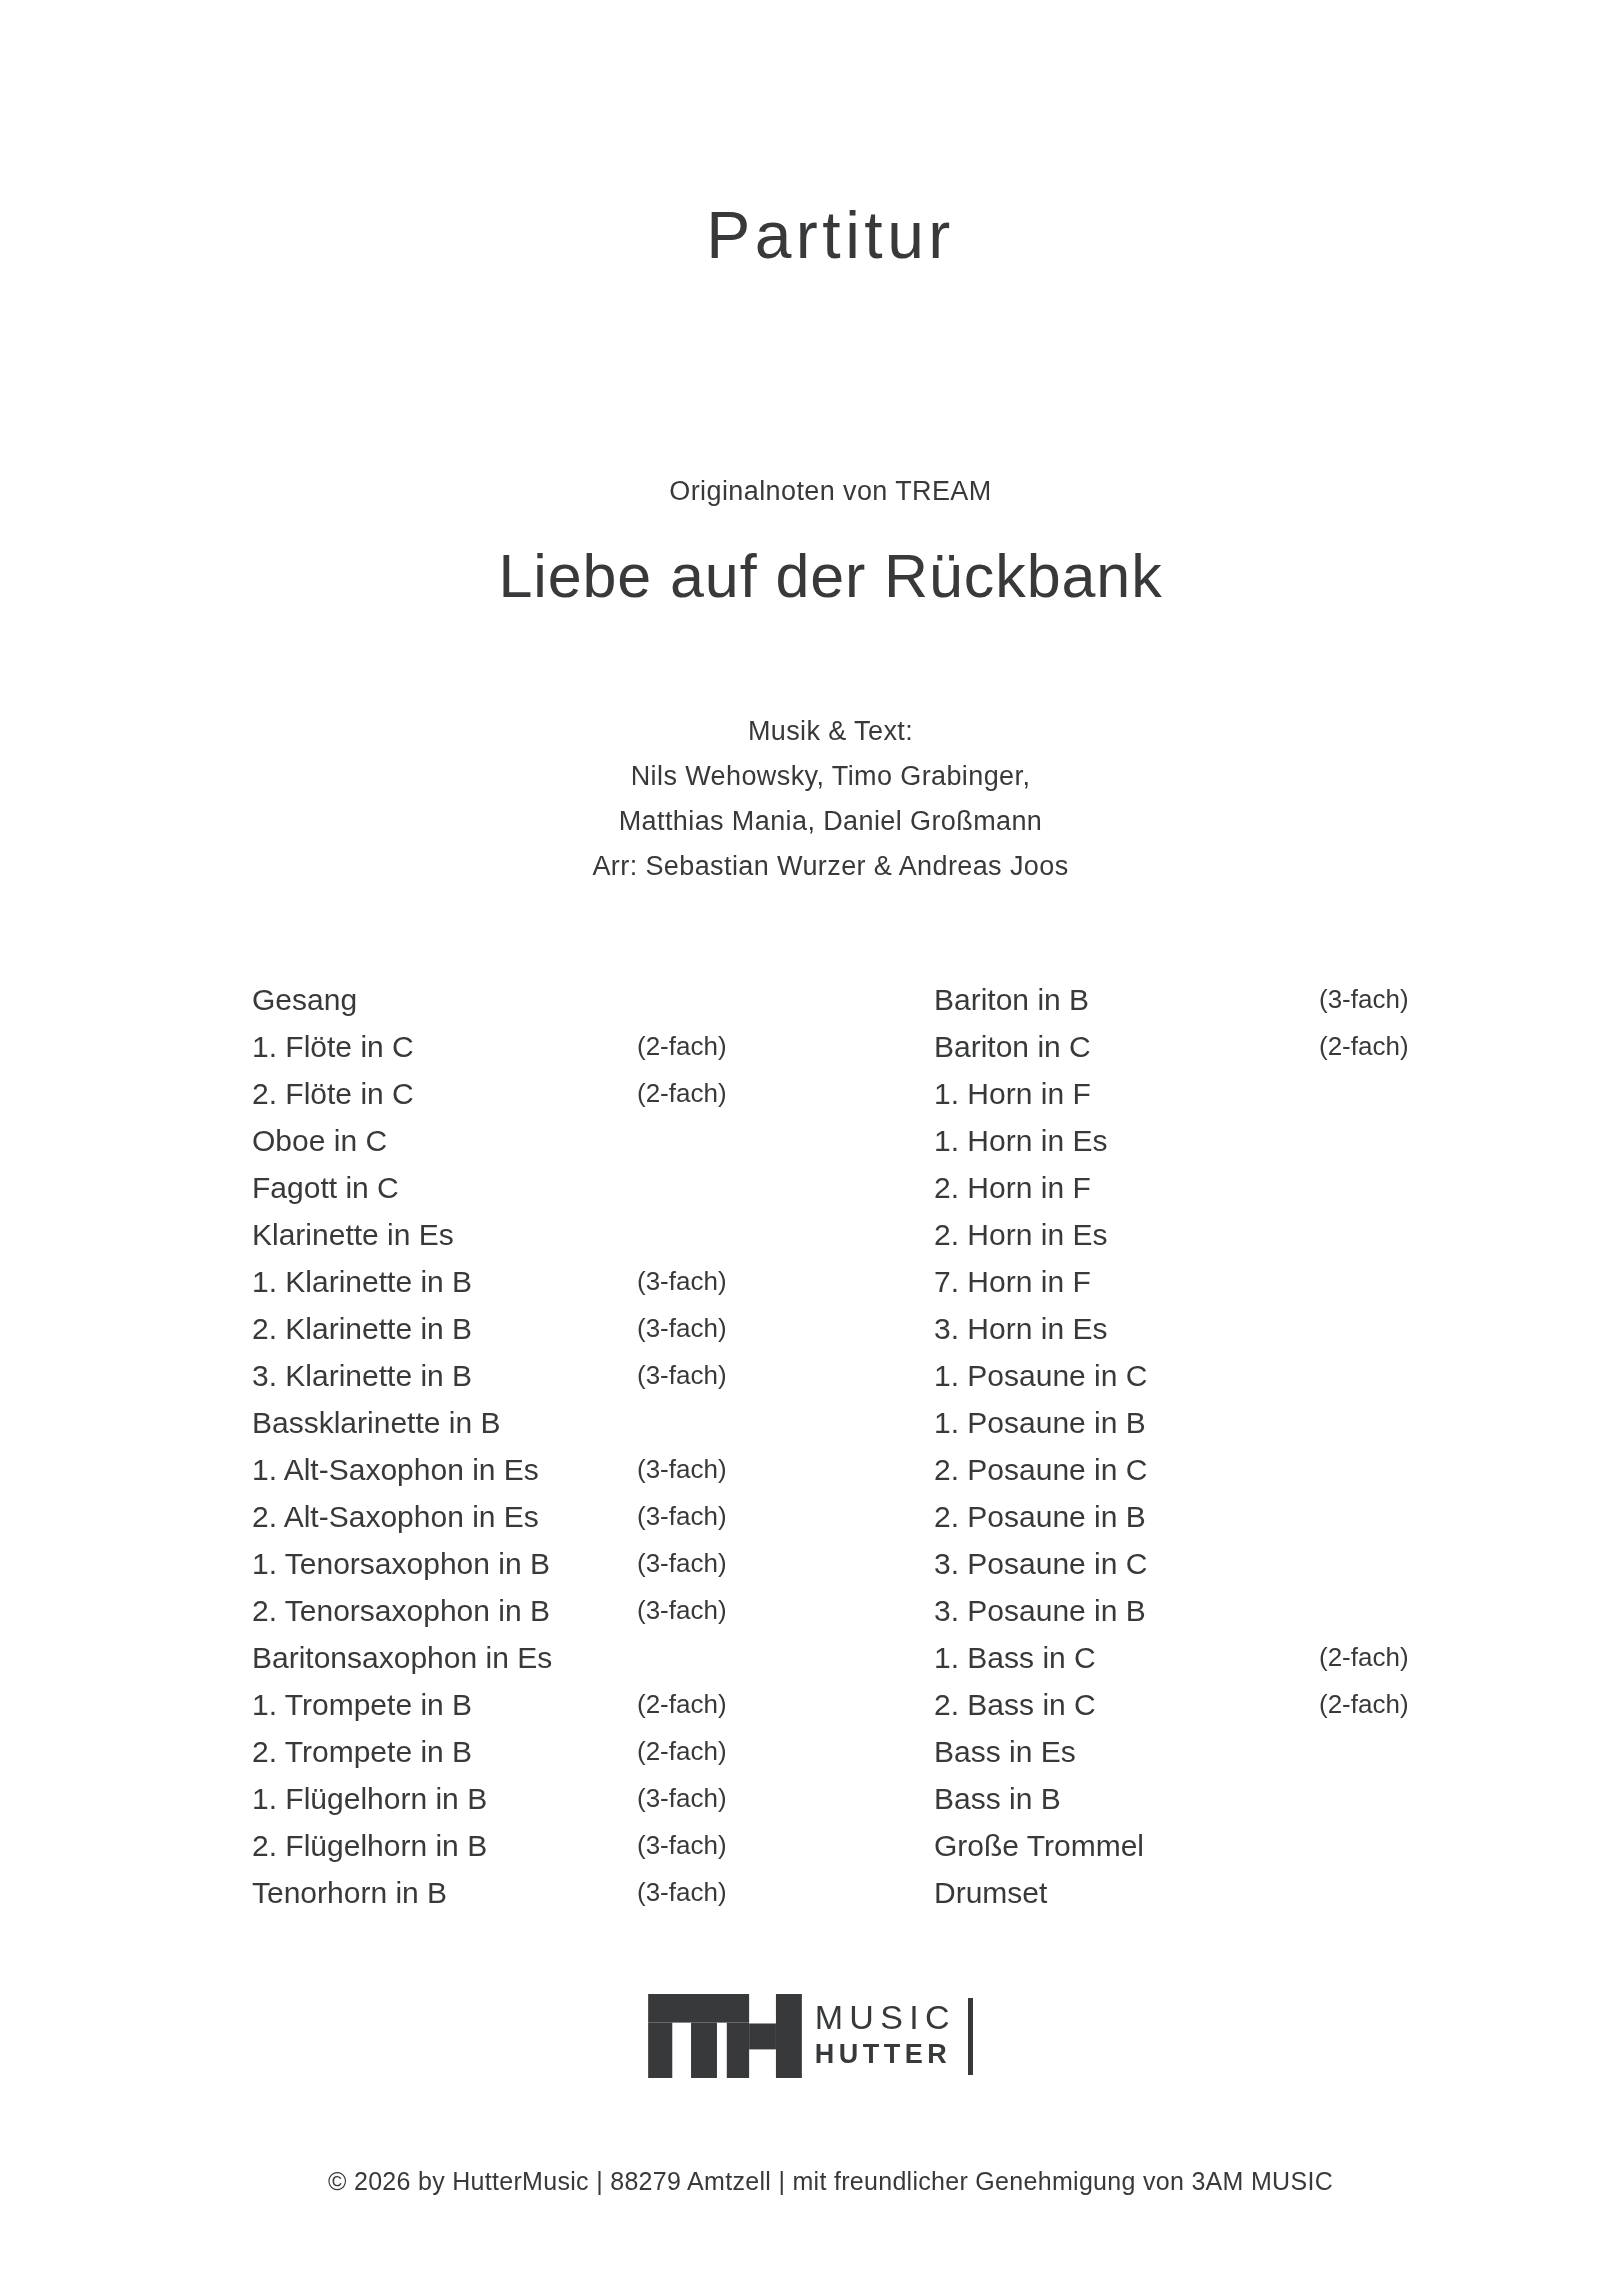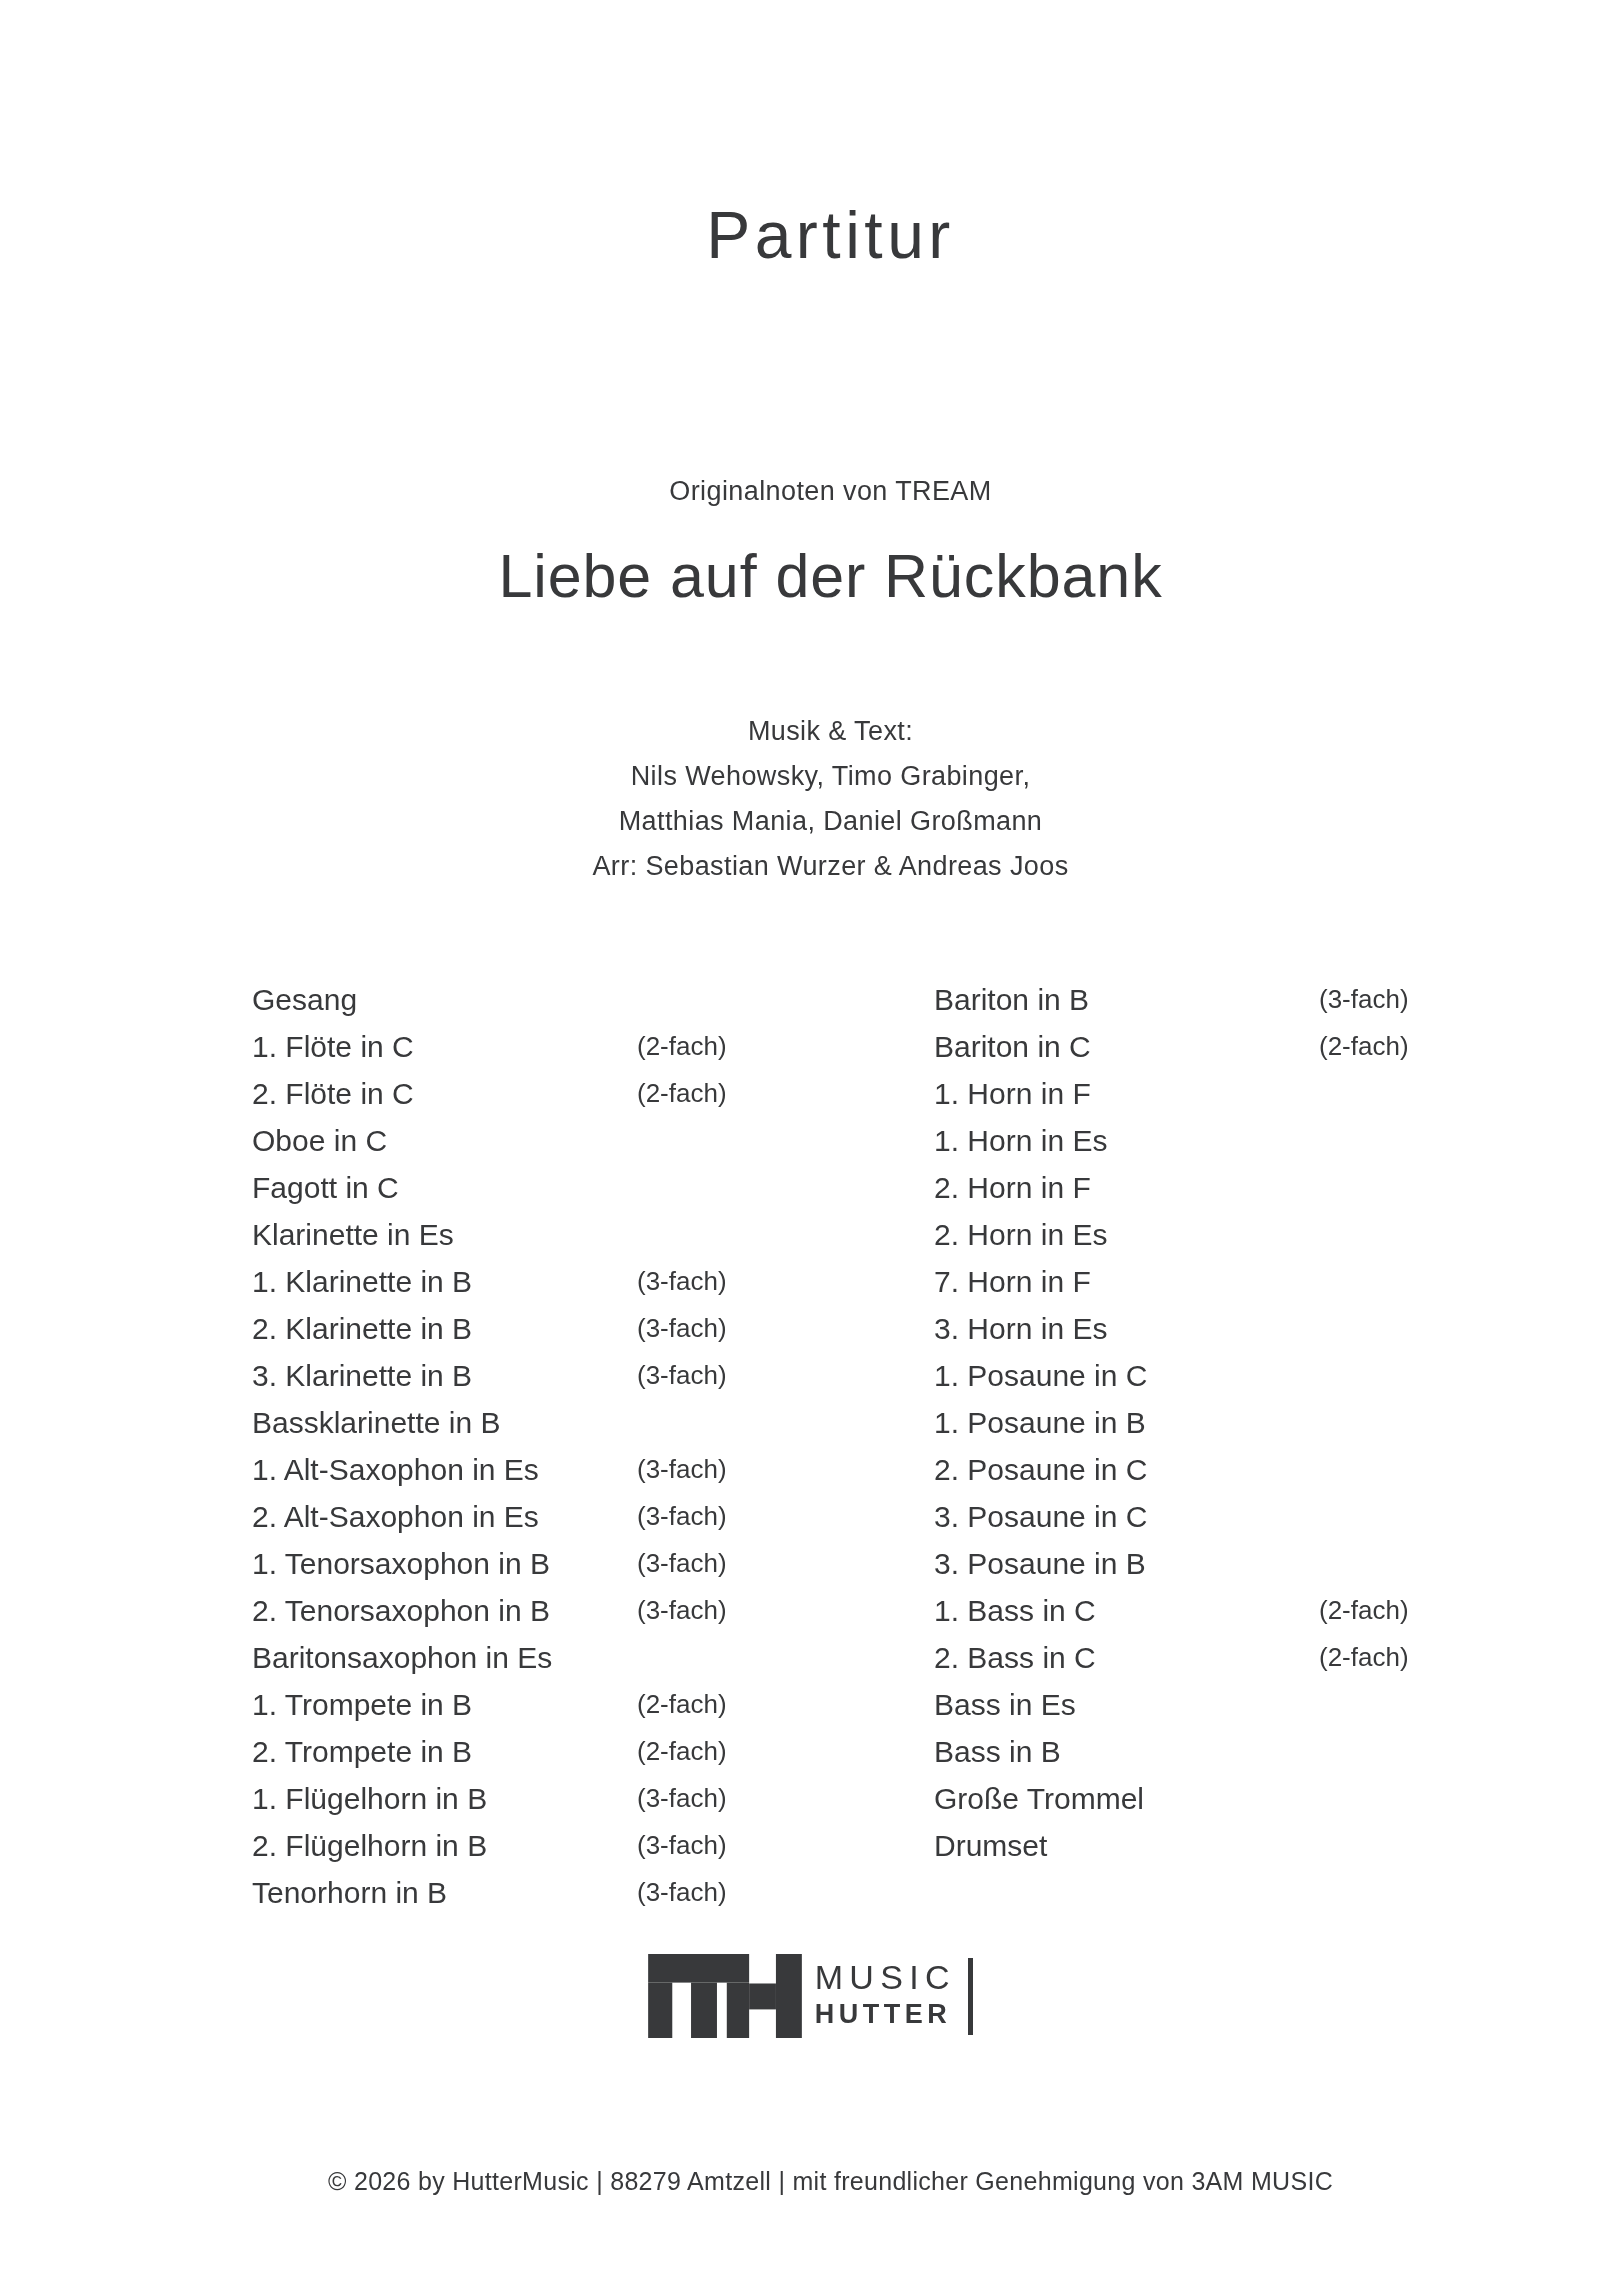--- a/index.html
+++ b/index.html
@@ -39,21 +39,21 @@
 
   .instruments { position:absolute; top:0; left:0; width:100%; height:100%; }
   .col { position:absolute; top:976px; }
   .col-left  { left:212px;  width:663px;margin-left:40px; }
   .col-right { left:934px; width:663px; }
   .irow { position:relative; height:47px; line-height:47px; }
   .iname { position:absolute; left:0; top:0; white-space:nowrap; font-size:30px; }
   .ifach { position:absolute; left:385px; top:0; white-space:nowrap; font-size:26px; }
 
   .logo {
-    position:absolute; top:1954px; left:0; width:100%;
+    position:absolute; top:1994px; left:0; width:100%;
     display:flex; justify-content:center; align-items:flex-start;
     gap:12.5px; height:90px;
   }
   .logo svg { display:block; }
   .logo-text { display:flex; flex-direction:column; padding-top:4.5px; }
   .logo-music  { font-size:34px; letter-spacing:6.3px; line-height:36px; }
   .logo-hutter { font-size:27px; font-weight:bold; letter-spacing:4.5px; line-height:29px; margin-top:5.4px; }
   .logo-bar { width:4.5px; height:77px; background:var(--ink, #38393b); margin-top:3.6px; }
 
   .footer {
@@ -203,20 +203,24 @@
         <div class="irow">
           <span class="iname">1. Posaune in C</span>
           <span class="ifach"></span>
         </div>
         <div class="irow">
           <span class="iname">1. Posaune in B</span>
           <span class="ifach"></span>
         </div>
         <div class="irow">
           <span class="iname">2. Posaune in C</span>
+          <span class="ifach"></span>
+        </div>
+        <div class="irow">
+          <span class="iname">2. Posaune in B</span>
           <span class="ifach"></span>
         </div>
         <div class="irow">
           <span class="iname">3. Posaune in C</span>
           <span class="ifach"></span>
         </div>
         <div class="irow">
           <span class="iname">3. Posaune in B</span>
           <span class="ifach"></span>
         </div>

